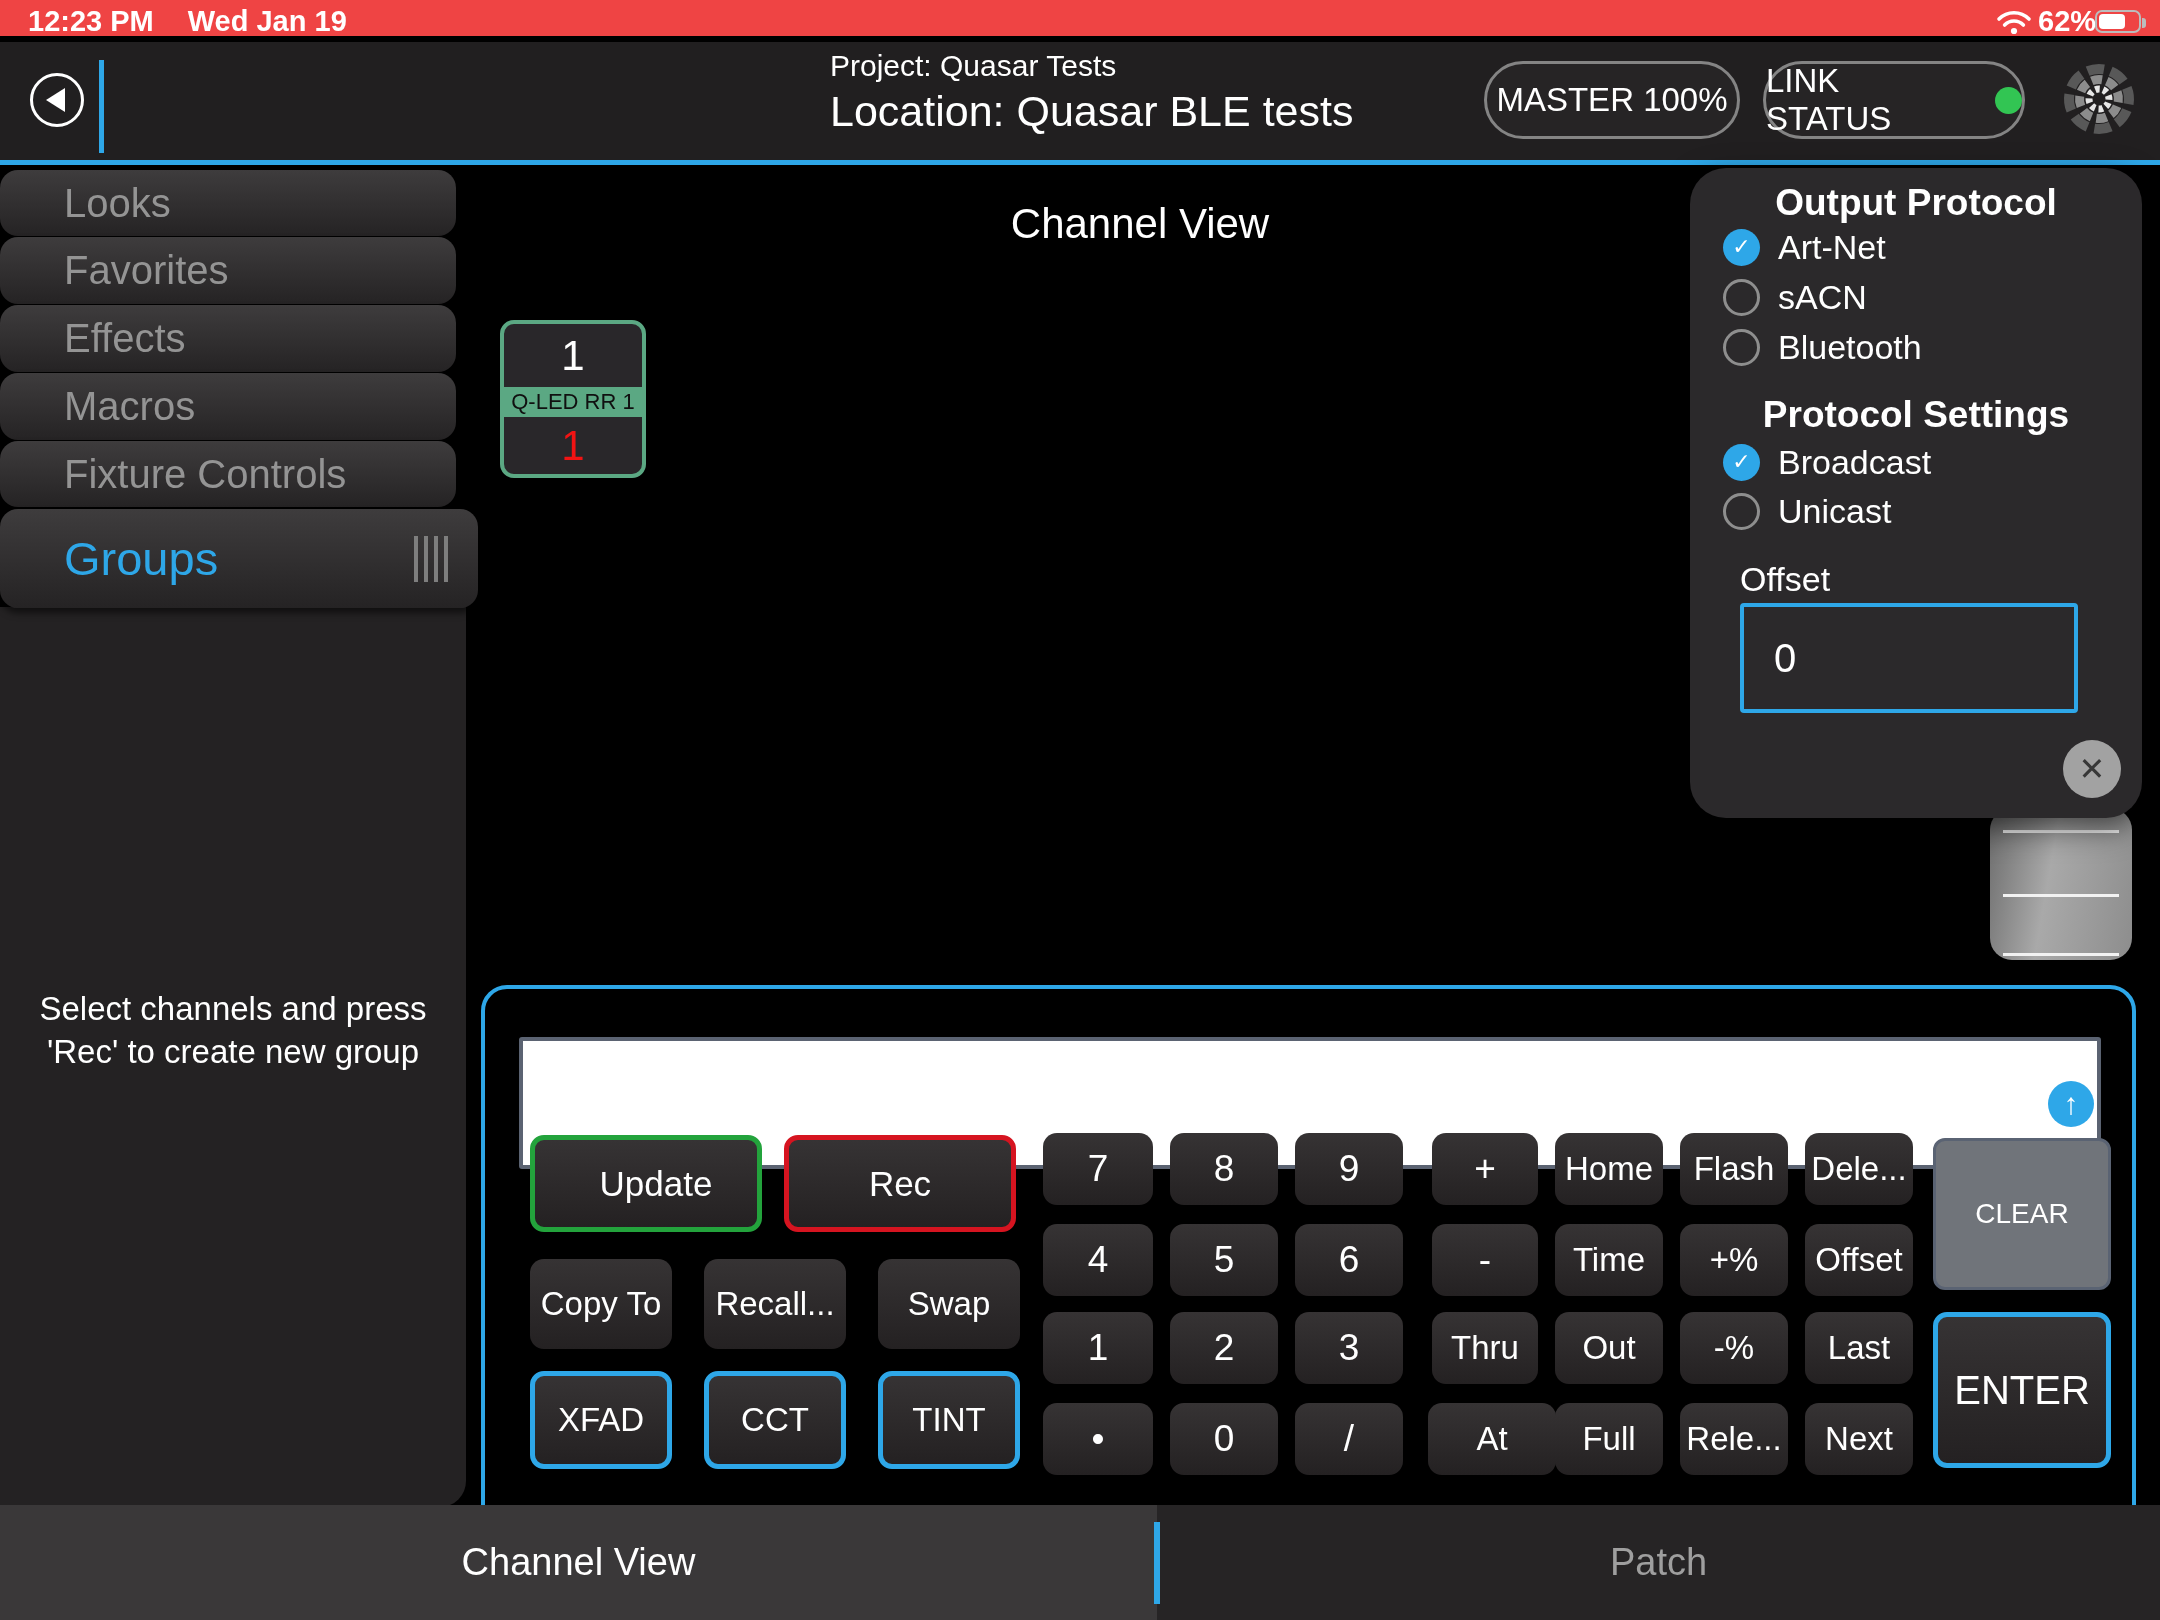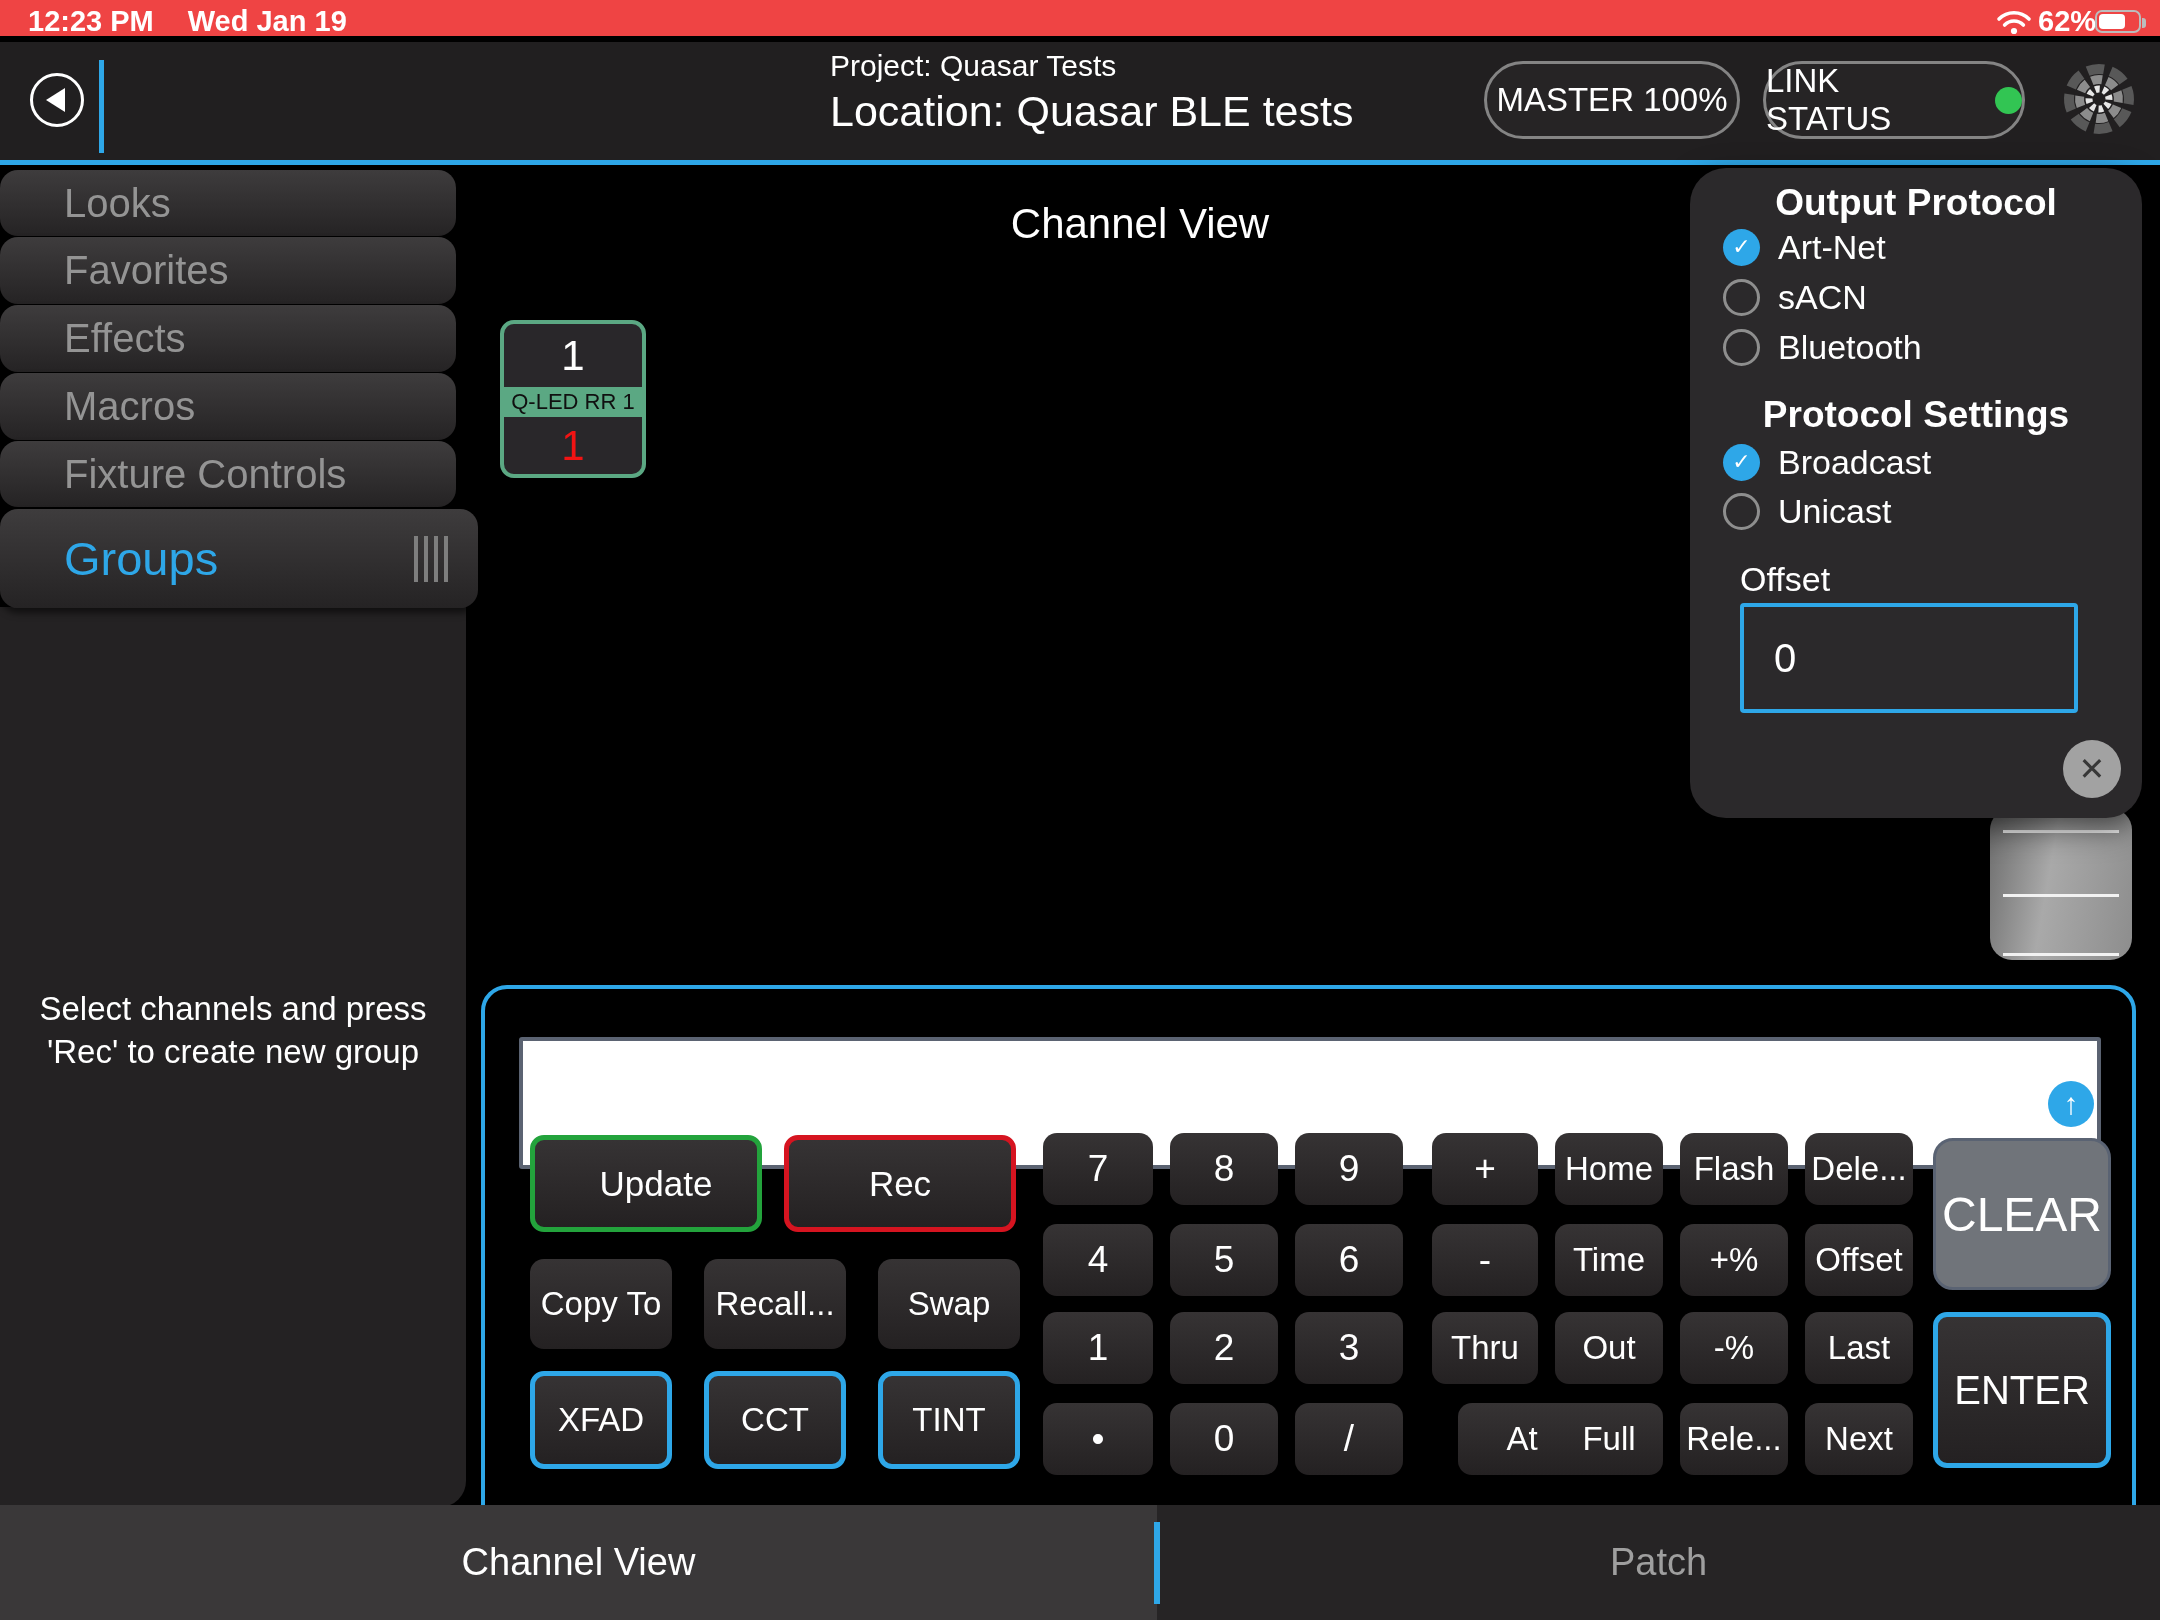--- a/index.html
+++ b/index.html
@@ -106,21 +106,21 @@
   #cmd-up{left:2048px;top:1081px;width:46px;height:46px;border-radius:50%;background:var(--accent);z-index:4;
     display:flex;align-items:center;justify-content:center;color:#fff;font-size:30px;font-weight:bold;cursor:pointer;}
 
   .key{position:absolute;z-index:3;background:linear-gradient(180deg,#363334,#242122);border-radius:14px;
     display:flex;align-items:center;justify-content:center;color:#fff;font-size:33px;cursor:pointer;}
   .key.num{font-size:37px;}
   .key.big{font-size:35px;}
   .key.green{border:5px solid var(--update-green);padding-left:20px;}
   .key.red{border:5px solid var(--rec-red);}
   .key.blue{border:5px solid var(--accent);}
-  #key-clear{background:#70747a;border:3px solid #5a6373;border-radius:20px;font-size:48px;}
+  #key-clear{background:#70747a;border:3px solid #5a6373;border-radius:12px;font-size:28px;}
   #key-enter{border:5px solid var(--accent);font-size:40px;}
 
   
   #bottombar{left:0;top:1505px;width:2160px;height:115px;z-index:6;}
   .btab{position:absolute;top:0;height:115px;display:flex;align-items:center;justify-content:center;
     font-size:38px;cursor:pointer;}
   #btab-channel{left:0;width:1157px;background:#3a3839;color:#fff;}
   #btab-patch{left:1157px;width:1003px;background:#262425;color:#9f9f9f;}
   #btab-divider{position:absolute;left:1154px;top:17px;width:6px;height:82px;background:var(--accent);}
 </style>
@@ -270,21 +270,21 @@
   <div class="key num abs" style="left:1170px;top:1224px;width:108px;height:72px">5</div>
   <div class="key num abs" style="left:1295px;top:1224px;width:108px;height:72px">6</div>
   <div class="key num abs" style="left:1432px;top:1224px;width:106px;height:72px">-</div>
   <div class="key num abs" style="left:1043px;top:1312px;width:110px;height:72px">1</div>
   <div class="key num abs" style="left:1170px;top:1312px;width:108px;height:72px">2</div>
   <div class="key num abs" style="left:1295px;top:1312px;width:108px;height:72px">3</div>
   <div class="key abs" style="left:1432px;top:1312px;width:106px;height:72px">Thru</div>
   <div class="key num abs" style="left:1043px;top:1403px;width:110px;height:72px">•</div>
   <div class="key num abs" style="left:1170px;top:1403px;width:108px;height:72px">0</div>
   <div class="key num abs" style="left:1295px;top:1403px;width:108px;height:72px">/</div>
-  <div class="key abs" style="left:1458px;top:1403px;width:128px;height:72px">At</div>
+  <div class="key abs" style="left:1428px;top:1403px;width:128px;height:72px">At</div>
 
   <div class="key abs" style="left:1555px;top:1133px;width:108px;height:72px">Home</div>
   <div class="key abs" style="left:1680px;top:1133px;width:108px;height:72px">Flash</div>
   <div class="key abs" style="left:1805px;top:1133px;width:108px;height:72px">Dele...</div>
   <div class="key abs" style="left:1555px;top:1224px;width:108px;height:72px">Time</div>
   <div class="key abs" style="left:1680px;top:1224px;width:108px;height:72px">+%</div>
   <div class="key abs" style="left:1805px;top:1224px;width:108px;height:72px">Offset</div>
   <div class="key abs" style="left:1555px;top:1312px;width:108px;height:72px">Out</div>
   <div class="key abs" style="left:1680px;top:1312px;width:108px;height:72px">-%</div>
   <div class="key abs" style="left:1805px;top:1312px;width:108px;height:72px">Last</div>

